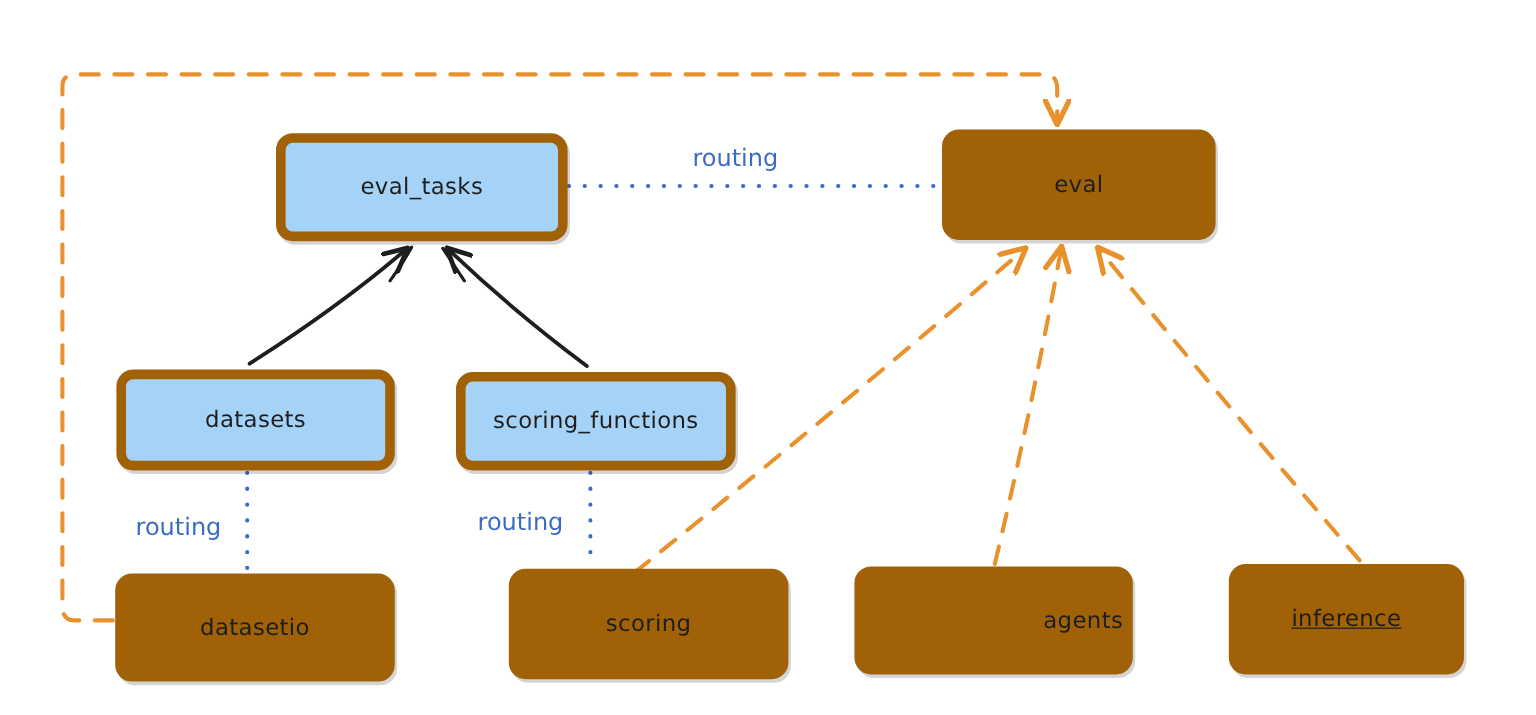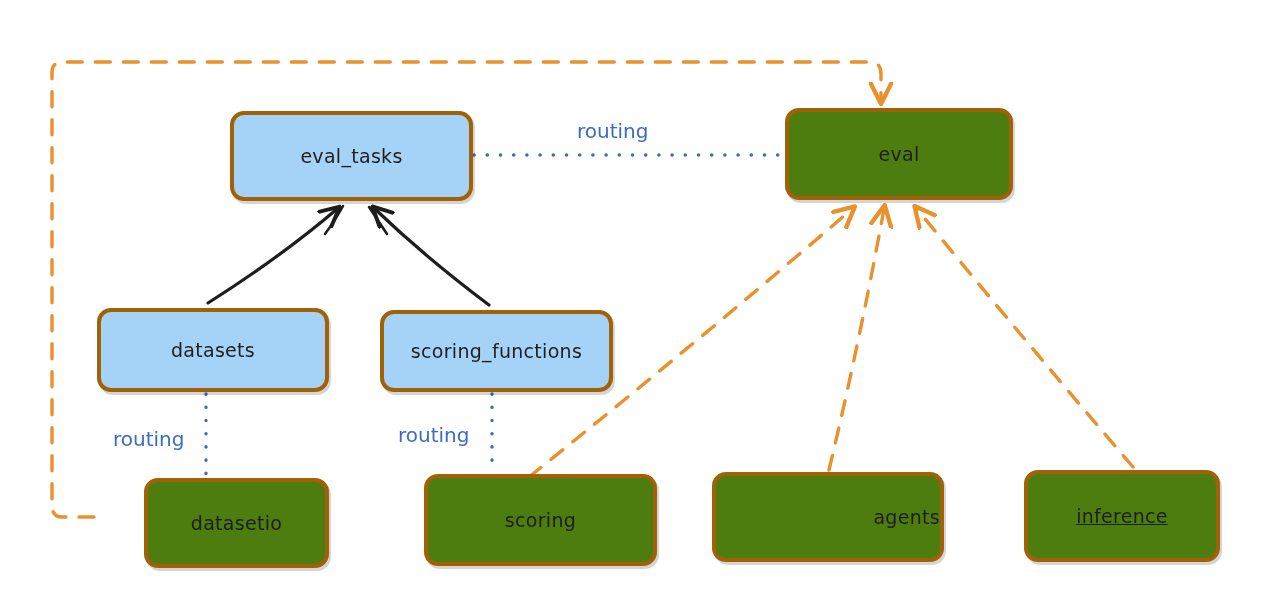--- a/index.html
+++ b/index.html
@@ -21,37 +21,37 @@
   #edges {
     position: absolute;
     left: 0;
     top: 0;
     width: 1280px;
     height: 596px;
   }
   .node {
     position: absolute;
     box-sizing: border-box;
-    border: 4px solid #a16207;
+    border: 8px solid #a16207;
     border-radius: 14px;
     display: flex;
     align-items: center;
     justify-content: center;
     text-align: center;
     font-family: "DejaVu Sans", sans-serif;
     font-size: 19px;
     color: #1e1e1e;
     letter-spacing: 0.3px;
     box-shadow: 2px 3px 0 rgba(20,20,20,0.18);
   }
   .node.api {
     background: #a5d3f7;
   }
   .node.provider {
-    background: #4d7c0f;
+    background: #a16207;
   }
   .edge-label {
     position: absolute;
     font-family: "DejaVu Sans", sans-serif;
     font-size: 20px;
     color: #3b6cc4;
     white-space: nowrap;
   }
 </style>
 </head>
@@ -99,21 +99,21 @@
   </div>
 
   <div class="node api" style="left:97px; top:308px; width:232px; height:84px;">
     <span>datasets</span>
   </div>
 
   <div class="node api" style="left:380px; top:310px; width:233px; height:82px;text-align:right;">
     <span>scoring_functions</span>
   </div>
 
-  <div class="node provider" style="left:96px; top:478px; width:185px; height:90px;margin-left:48px;">
+  <div class="node provider" style="left:96px; top:478px; width:233px; height:90px;">
     <span>datasetio</span>
   </div>
 
   <div class="node provider" style="left:388px; top:474px; width:233px; height:92px;margin-left:36px;">
     <span>scoring</span>
   </div>
 
   <div class="node provider" style="left:712px; top:472px; width:232px; height:90px;justify-content:flex-end;">
     <span>agents</span>
   </div>

